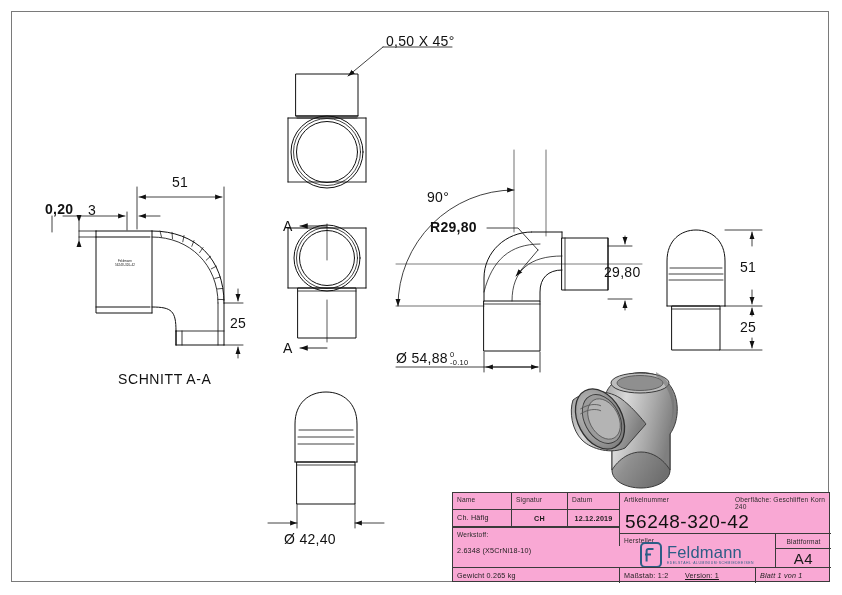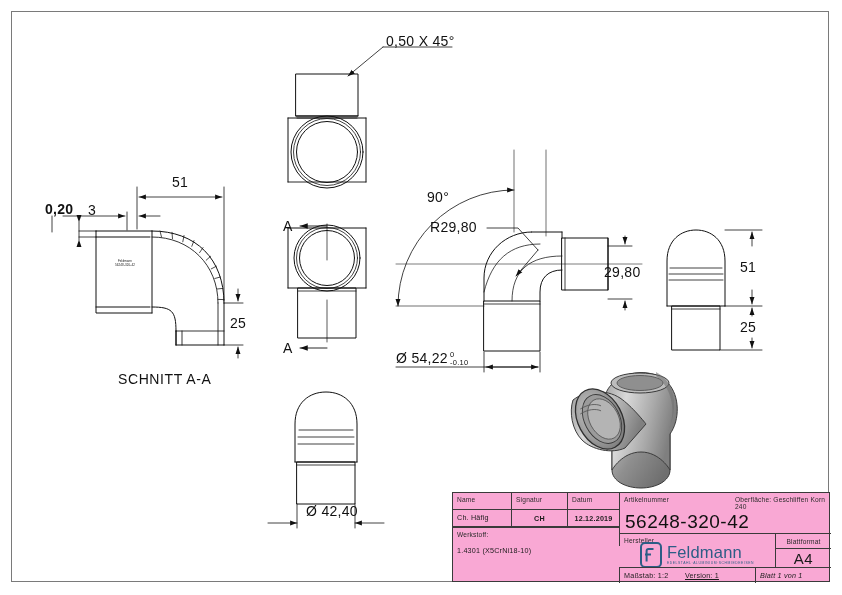--- a/index.html
+++ b/index.html
@@ -284,29 +284,29 @@
       <ellipse cx="640" cy="383" rx="23" ry="7.5" fill="#8f8f8f" stroke="#4a4a4a" stroke-width="0.8"></ellipse>
 
       <path d="M656,372 C672,380 678,400 672,420 L668,432 C676,414 674,390 656,376 Z" fill="#6f6f6f" opacity="0.55"></path>
     </g>
   </svg>
 
   <div class="lbl dim" style="left:386px;top:34px;">0,50 X 45°</div>
 
   <div class="lbl dim" style="left:427px;top:190px;text-align:center;">90°</div>
 
-  <div class="lbl dim" style="left:430px;top:220px;">R29,80</div>
+  <div class="lbl dim" style="left:430px;top:220px;font-weight:bold;">R29,80</div>
 
   <div class="lbl dim" style="left:604px;top:265px;">29,80</div>
 
   <div class="lbl dim" style="left:396px;top:351px;">
-    <span>Ø 54,22</span><span class="tol"><span>0</span><br><span>-0.10</span></span>
+    <span>Ø 54,88</span><span class="tol"><span>0</span><br><span>-0.10</span></span>
   </div>
 
-  <div class="lbl dim" style="left:284px;top:504px;margin-left:22px;">Ø 42,40</div>
+  <div class="lbl dim" style="left:284px;top:532px;">Ø 42,40</div>
 
   <div class="lbl dim" style="left:172px;top:175px;">51</div>
 
   <div class="lbl dim" style="left:88px;top:203px;">3</div>
 
   <div class="lbl dim" style="left:45px;top:202px;font-weight:bold;">0,20</div>
 
   <div class="lbl dim" style="left:230px;top:316px;">25</div>
 
   <div class="lbl dim" style="left:740px;top:260px;">51</div>
@@ -334,21 +334,21 @@
 
     <div class="cell pad val bb" style="left:0;top:17px;width:58px;height:17px;">Ch. Häfig</div>
     <div class="cell val bb bl ctr" style="left:58px;top:17px;width:56px;height:17px;">CH</div>
     <div class="cell val bb bl ctr" style="left:114px;top:17px;width:52px;height:17px;">12.12.2019</div>
     <div class="cell bl" style="left:166px;top:17px;width:212px;height:23px;
                 display:flex;align-items:center;padding-left:5px;box-sizing:border-box;">
       <span class="artnum">56248-320-42</span>
     </div>
 
     <div class="cell pad hd bt" style="left:0;top:34px;width:166px;height:13px;">Werkstoff:</div>
-    <div class="cell pad val" style="left:0;top:50px;width:166px;height:16px;">1.4301 (X5CrNi18-10)</div>
+    <div class="cell pad val" style="left:0;top:50px;width:166px;height:16px;">2.6348 (X5CrNi18-10)</div>
 
     <div class="cell pad hd bt bl" style="left:166px;top:40px;width:156px;height:13px;">Hersteller</div>
 
     <div class="cell" style="left:166px;top:50px;width:156px;height:24px;
                 display:flex;align-items:center;justify-content:center;">
       <div class="logo-wrap">
         <svg class="logo-mark" viewBox="0 0 22 26">
           <rect x="1" y="1" width="20" height="24" rx="4" ry="4" fill="none" stroke="#2d5d86" stroke-width="2"></rect>
           <path d="M13.5,7 L8.5,7 C7.3,7 6.6,7.8 6.6,9 L6.6,19.5" fill="none" stroke="#2d5d86" stroke-width="2"></path>
           <path d="M5,12.5 L11,12.5" fill="none" stroke="#2d5d86" stroke-width="2"></path>
@@ -358,18 +358,19 @@
           <span class="logo-tag">EDELSTAHL·ALUMINIUM·SCHMIEDEEISEN</span>
         </div>
       </div>
     </div>
 
     <div class="cell pad hd bl bt" style="left:322px;top:40px;width:56px;height:15px;
                 display:flex;align-items:center;justify-content:center;">Blattformat</div>
     <div class="cell bl bt a4" style="left:322px;top:55px;width:56px;height:19px;
                 display:flex;align-items:center;justify-content:center;">A4</div>
 
+    <div class="cell pad val bt" style="left:0;top:74px;width:166px;height:16px;">Gewicht 0.265 kg</div>
     <div class="cell pad val bt bl" style="left:166px;top:74px;width:62px;height:16px;">Maßstab: 1:2</div>
     <div class="cell pad val bt" style="left:228px;top:74px;width:74px;height:16px;text-decoration:underline;">Version: 1</div>
     <div class="cell pad val bt bl" style="left:302px;top:74px;width:76px;height:16px;font-style:italic;">Blatt 1 von 1</div>
   </div>
 
 </div>
 
 </body></html>

